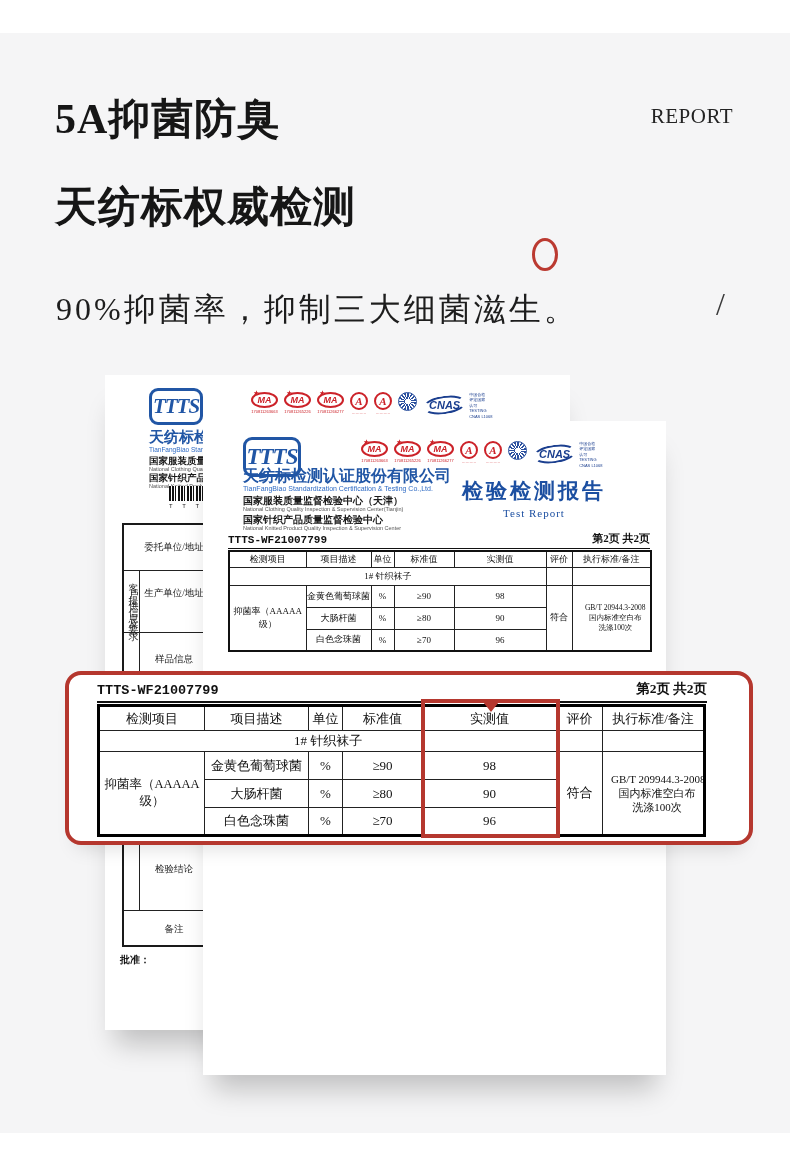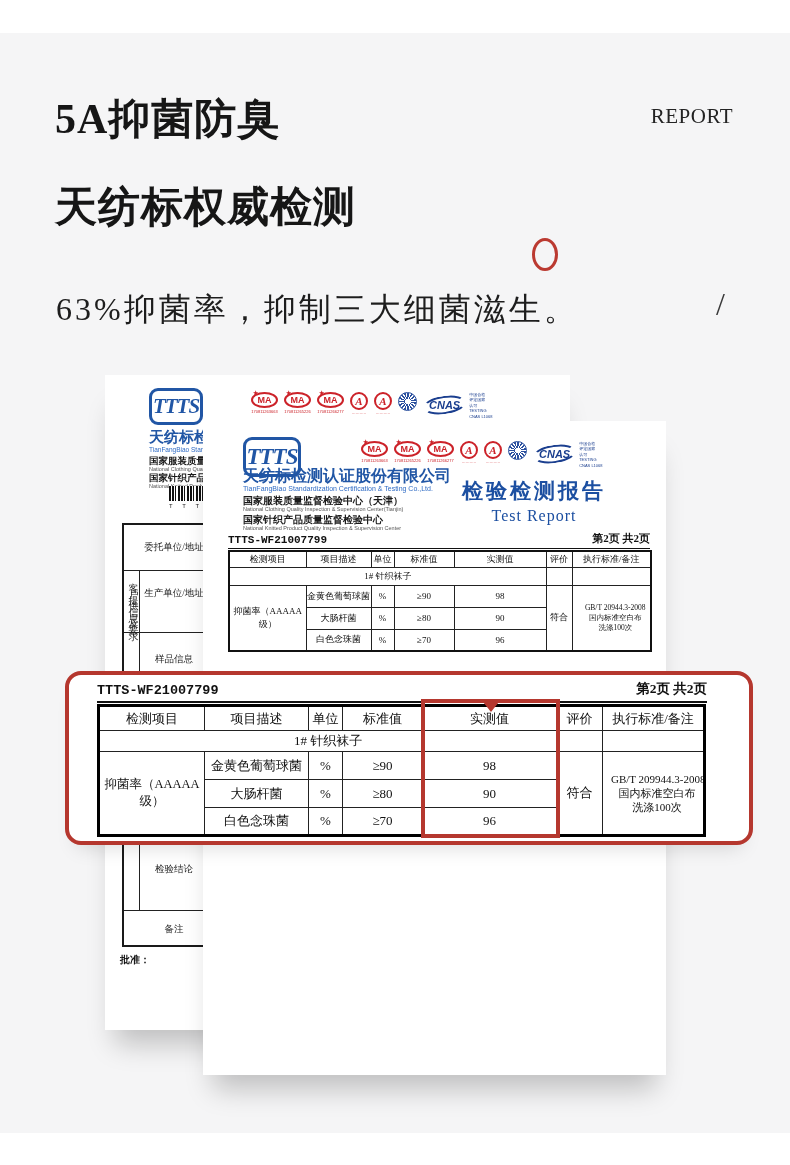--- a/index.html
+++ b/index.html
@@ -30,21 +30,21 @@
     font-family:"Liberation Serif", serif; letter-spacing:-1px; }
   .logo-back  { left:44px; top:13px; width:54px; height:37px; font-size:21px; }
   .logo-front { left:40px; top:16px; width:58px; height:40px; font-size:23px; }
 
   .logo-row { position:absolute; display:flex; align-items:flex-start; gap:6px; }
   .row-back  { left:146px; top:17px; }
   .row-front { left:158px; top:20px; }
   .badge { display:flex; flex-direction:column; align-items:center; }
   .cma-oval { position:relative; width:27px; height:16px; border:2px solid #cc2229; border-radius:50%;
     color:#cc2229; font-weight:bold; font-size:9px; display:flex; align-items:center; justify-content:center;
-    font-family:"Liberation Sans", sans-serif; }
+    font-family:"Liberation Sans", sans-serif;font-style:italic; }
   .cma-star { position:absolute; top:-4px; left:0; font-size:6px; color:#cc2229; line-height:1; }
   .badge-num { font-size:4px; color:#cc2229; margin-top:1px; font-family:"Liberation Sans", sans-serif; white-space:nowrap; }
   .cal-circle { width:18px; height:18px; border:2px solid #cc2229; border-radius:50%; color:#cc2229;
     font-weight:bold; font-style:italic; font-size:11px; display:flex; align-items:center; justify-content:center; }
   .ilac-globe { width:19px; height:19px; border-radius:50%; border:1.5px solid #2a4f9e;
     background: radial-gradient(circle, #ffffff 0 2.5px, transparent 2.5px),
       repeating-conic-gradient(#2a4f9e 0 12deg, #ffffff 12deg 24deg); }
   .cnas-wrap { display:flex; align-items:center; gap:3px; }
   .cnas-mark { position:relative; color:#1b3f8f; font-style:italic; font-weight:bold; font-size:11px;
     font-family:"Liberation Sans", sans-serif; padding:3px 6px; }
@@ -52,21 +52,21 @@
     border-left-color:transparent; border-right-color:transparent; transform:rotate(-8deg); }
   .cnas-side { font-size:4px; line-height:1.35; color:#1b3f8f; font-family:"Liberation Sans", sans-serif; }
 
   .company-cn { position:absolute; color:#2156a5; font-weight:bold; font-family:"Liberation Sans", sans-serif; white-space:nowrap; }
   .company-en { position:absolute; color:#2f6bc4; font-family:"Liberation Sans", sans-serif; white-space:nowrap; }
   .center-cn { position:absolute; font-weight:bold; color:#1a1a1a; white-space:nowrap; }
   .center-en { position:absolute; color:#555; font-family:"Liberation Sans", sans-serif; white-space:nowrap; }
 
   .front-title { position:absolute; left:250px; top:56px; width:162px; text-align:center; }
   .front-title .cn { font-size:21px; font-weight:bold; color:#1c4fa1; letter-spacing:3px; }
-  .front-title .en { font-size:16px; color:#1c4fa1; letter-spacing:1px; margin-top:2px; }
+  .front-title .en { font-size:11px; color:#1c4fa1; letter-spacing:1px; margin-top:2px; }
 
   .barcode { position:absolute; left:64px; top:111px; width:66px; height:15px;
     background:repeating-linear-gradient(90deg,#111 0 1.5px,#fff 1.5px 2.5px,#111 2.5px 4.5px,#fff 4.5px 6px,#111 6px 6.8px,#fff 6.8px 9px); }
   .barcode-label { position:absolute; left:64px; top:128px; font-size:6px; letter-spacing:3px; font-family:"Liberation Mono", monospace; color:#222; }
 
   
   .meta-row { position:absolute; display:flex; justify-content:space-between; align-items:flex-end;
     font-weight:bold; border-bottom:2px solid #111; }
   .meta-num { font-family:"Liberation Mono", monospace; font-weight:bold; }
   .meta-front { left:25px; top:110px; width:422px; font-size:11px; padding-bottom:2px; border-bottom-width:1.5px; }
@@ -111,21 +111,21 @@
 
 <div class="page">
   <div class="gray-band"></div>
 
   <div class="title-line title-1">5A抑菌防臭</div>
   <div class="title-line title-2">天纺标权威检测</div>
   <div class="red-circle"></div>
   <div class="eyebrow">
     <div>REPORT</div>
   </div>
-  <div class="subtitle">63%抑菌率，抑制三大细菌滋生。</div>
+  <div class="subtitle">90%抑菌率，抑制三大细菌滋生。</div>
   <div class="slash">/</div>
 
   <div class="doc doc-back">
     <div class="ttts-logo logo-back">TTTS</div>
 
     <div class="logo-row row-back">
       <div class="badge">
         <div class="cma-oval">
             <span class="cma-star">★</span>
             <span>MA</span>

